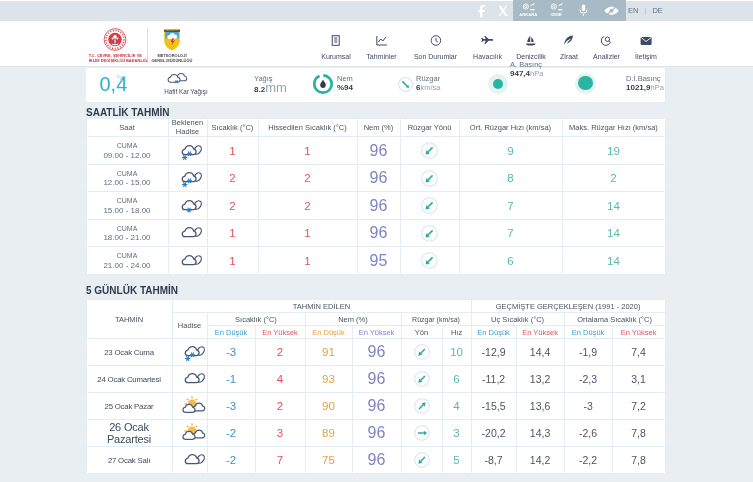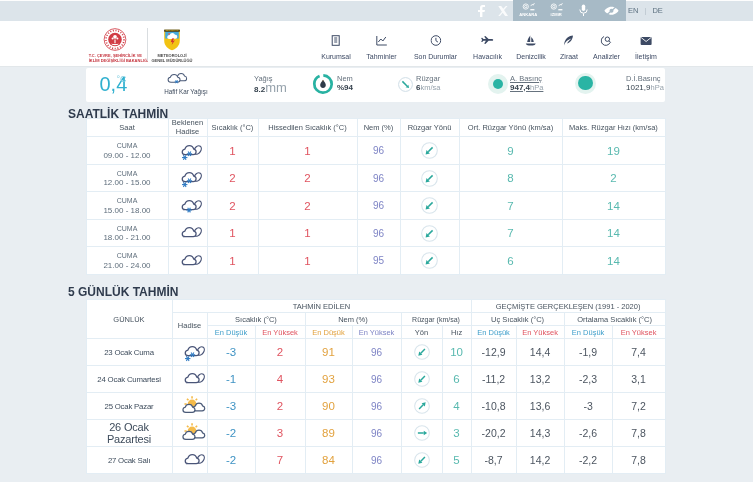--- a/index.html
+++ b/index.html
@@ -16,26 +16,26 @@
 .navitem .nlab { font-size:7px; margin-top:3px; white-space:nowrap; }
 .tinytext { transform:scale(0.5); transform-origin:center top; white-space:nowrap; }
 
 #condbar { position:absolute; left:85.5px; top:67.5px; width:579.5px; height:34.5px; background:#fff; border-radius:2px; }
 
 table { border-collapse:collapse; table-layout:fixed; background:#fff; }
 td, th { border:1px solid #e3edf4; text-align:center; vertical-align:middle; font-weight:normal; overflow:hidden; padding:0; }
 .hh { font-size:7.5px; color:#47535f; white-space:nowrap; }
 .saatc { font-size:8px; color:#5f6e7c; line-height:9.5px; }
 .vred { font-size:11.5px; color:#e05460; }
-.vpur { font-size:10px; color:#7e84c5; }
+.vpur { font-size:16px; color:#7e84c5; }
 .vteal { font-size:11.5px; color:#58b9af; }
 .vblue { font-size:11.5px; color:#3f93c4; }
 .vora { font-size:11.5px; color:#e2a23f; }
 .vdark { font-size:10.5px; color:#4c5560; }
-.sect { position:absolute; left:68px; font-size:12px; font-weight:bold; color:#2f3b4d; }
+.sect { position:absolute; left:86px; font-size:10px; font-weight:bold; color:#2f3b4d; }
 .t1 svg.icl { display:block; margin-left:9.5px; } .t2 svg.icl { display:block; margin-left:8.5px; } .t1 svg.wa, .t2 svg.wa { display:block; margin:0 auto; }
 </style>
 </head>
 <body>
 
 <div id="topwhite"></div>
 <div id="topbar"></div>
 <div id="darkblock"></div>
 
 <div class="tbicon" style="left:474px;width:14px;">
@@ -233,24 +233,24 @@
 <g transform="rotate(-90 7.5 7.5)">
         <line x1="10.6" y1="4.4" x2="6.02" y2="8.98" stroke="#2aa89c" stroke-width="1.5"></line>
         <path d="M3.9 11.1L7.36 10.32 4.68 7.64z" fill="#2aa89c"></path>
       </g>
 </svg>
 </div>
 <div class="abs" style="left:416px;top:75px;font-size:7.5px;color:#66727e;line-height:8.5px;">Rüzgar<br><span style="font-size:8px;font-weight:bold;color:#36424e;">6</span><span style="font-size:7.5px;color:#96a2ac;">km/sa</span></div>
 
 <div class="abs" style="left:487.5px;top:73.5px;width:20px;height:20px;border-radius:50%;background:#e3f3ef;"></div>
 <div class="abs" style="left:492.5px;top:78.5px;width:10px;height:10px;border-radius:50%;background:#2ab4a4;"></div>
-<div class="abs" style="left:510px;top:75px;font-size:7.5px;color:#66727e;line-height:8.5px;text-decoration:underline;">A. Basınç<br><span style="font-size:8px;font-weight:bold;color:#36424e;">947,4</span><span style="font-size:7.5px;color:#96a2ac;">hPa</span></div>
+<div class="abs" style="left:510px;top:61px;font-size:7.5px;color:#66727e;line-height:8.5px;">A. Basınç<br><span style="font-size:8px;font-weight:bold;color:#36424e;">947,4</span><span style="font-size:7.5px;color:#96a2ac;">hPa</span></div>
 <div class="abs" style="left:575px;top:72.5px;width:21px;height:21px;border-radius:50%;background:#e3f3ef;"></div>
 <div class="abs" style="left:578.2px;top:75.7px;width:14.5px;height:14.5px;border-radius:50%;background:#2ab4a4;"></div>
-<div class="abs" style="left:598px;top:75px;font-size:7.5px;color:#66727e;line-height:8.5px;margin-left:28px;">D.İ.Basınç<br><span style="font-size:8px;font-weight:normal;color:#36424e;">1021,9</span><span style="font-size:7.5px;color:#96a2ac;">hPa</span></div>
+<div class="abs" style="left:598px;top:75px;font-size:7.5px;color:#66727e;line-height:8.5px;margin-left:28px;">D.İ.Basınç<br><span style="font-size:8px;font-weight:bold;color:#36424e;">1021,9</span><span style="font-size:7.5px;color:#96a2ac;">hPa</span></div>
 
 <div class="sect" style="top:107px;">SAATLİK TAHMİN</div>
 <div class="sect" style="top:285px;text-align:right;">5 GÜNLÜK TAHMİN</div>
 
 <table class="abs t1" style="left:85.5px;top:118px;width:579px;">
 <colgroup>
       <col style="width:82px">
       <col style="width:39px">
       <col style="width:51px">
       <col style="width:99px">
@@ -260,21 +260,21 @@
       <col style="width:103px">
     </colgroup>
 <tbody>
       <tr class="hh" style="height:18px;">
 <td>Saat</td>
         <td style="line-height:8.5px;">Beklenen<br>Hadise</td>
         <td>Sıcaklık (°C)</td>
         <td>Hissedilen Sıcaklık (°C)</td>
         <td>Nem (%)</td>
         <td>Rüzgar Yönü</td>
-        <td>Ort. Rüzgar Yönü (km/sa)</td>
+        <td>Ort. Rüzgar Hızı (km/sa)</td>
         <td>Maks. Rüzgar Hızı (km/sa)</td>
 </tr>
 <tr style="height:28px;">
 <td class="saatc"><span style="font-size:7px;">CUMA</span><br>09.00 - 12.00</td>
 <td>
           <svg width="26" height="19.5" viewBox="0 0 24 18" class="icl">
             <g fill="#fff" stroke="#4a5578" stroke-width="1.15">
               <ellipse cx="18.1" cy="8.3" rx="2.9" ry="4.2" transform="rotate(36 18.1 8.3)"></ellipse>
               <path d="M4.6 12.6h9.4c1.5 0 2.7-1.2 2.7-2.6 0-1.3-1-2.4-2.2-2.6-0.5-1.8-2.1-3.1-4-3.1-2 0-3.6 1.3-4.1 3.1-1.4 0.2-2.5 1.4-2.5 2.8 0 1.4 1.2 2.4 2.7 2.4z"></path>
             </g>
@@ -433,21 +433,21 @@
       <col style="width:49px">
       <col style="width:41px">
       <col style="width:29px">
       <col style="width:45px">
       <col style="width:48px">
       <col style="width:48px">
       <col style="width:53px">
     </colgroup>
 <tbody>
       <tr class="hh" style="height:13px;">
-<td rowspan="3">GÜNLÜK</td>
+<td rowspan="3">TAHMİN</td>
 <td colspan="7">TAHMİN EDİLEN</td>
 <td colspan="4">GEÇMİŞTE GERÇEKLEŞEN (1991 - 2020)</td>
 </tr>
 <tr class="hh" style="height:13px;">
 <td rowspan="2">Hadise</td>
 <td colspan="2">Sıcaklık (°C)</td>
 <td colspan="2">Nem (%)</td>
 <td colspan="2" style="font-size:7px;">Rüzgar (km/sa)</td>
 <td colspan="2">Uç Sıcaklık (°C)</td>
 <td colspan="2">Ortalama Sıcaklık (°C)</td>
@@ -560,21 +560,21 @@
 <td>
           <svg width="16" height="16" viewBox="0 0 17 17" class="wa">
             <circle cx="8.5" cy="8.5" r="7.8" fill="#fff" stroke="#d9e5ec" stroke-width="1.1"></circle>
             <g transform="rotate(180 8.5 8.5)">
               <line x1="11.6" y1="5.4" x2="7.2" y2="9.8" stroke="#2aa89c" stroke-width="1.6"></line>
               <path d="M4.6 12.4L8.9 11.5 5.5 8.1z" fill="#2aa89c"></path>
             </g>
           </svg>
         </td>
 <td class="vteal">4</td>
-<td class="vdark">-10,8</td>
+<td class="vdark">-15,5</td>
         <td class="vdark">13,6</td>
         <td class="vdark">-3</td>
         <td class="vdark">7,2</td>
 </tr>
 <tr style="height:27px;">
 <td style="font-size:11px;letter-spacing:-0.2px;color:#3e4c5c;">26 Ocak Pazartesi</td>
 <td>
           <svg width="26" height="19.5" viewBox="0 0 24 18" class="icl">
             <g fill="#f5bb4a">
               <circle cx="10.2" cy="7.4" r="4.1"></circle>
@@ -617,21 +617,21 @@
 <td>
           <svg width="26" height="19.5" viewBox="0 0 24 18" class="icl">
             <g fill="#fff" stroke="#4a5578" stroke-width="1.15">
               <ellipse cx="18.1" cy="8.3" rx="2.9" ry="4.2" transform="rotate(36 18.1 8.3)"></ellipse>
               <path d="M4.6 12.6h9.4c1.5 0 2.7-1.2 2.7-2.6 0-1.3-1-2.4-2.2-2.6-0.5-1.8-2.1-3.1-4-3.1-2 0-3.6 1.3-4.1 3.1-1.4 0.2-2.5 1.4-2.5 2.8 0 1.4 1.2 2.4 2.7 2.4z"></path>
             </g>
           </svg>
         </td>
 <td class="vblue">-2</td>
         <td class="vred">7</td>
-        <td class="vora">84</td>
+        <td class="vora">75</td>
         <td class="vpur">96</td>
 <td>
           <svg width="16" height="16" viewBox="0 0 17 17" class="wa">
             <circle cx="8.5" cy="8.5" r="7.8" fill="#fff" stroke="#d9e5ec" stroke-width="1.1"></circle>
             <g transform="rotate(0 8.5 8.5)">
               <line x1="11.6" y1="5.4" x2="7.2" y2="9.8" stroke="#2aa89c" stroke-width="1.6"></line>
               <path d="M4.6 12.4L8.9 11.5 5.5 8.1z" fill="#2aa89c"></path>
             </g>
           </svg>
         </td>

